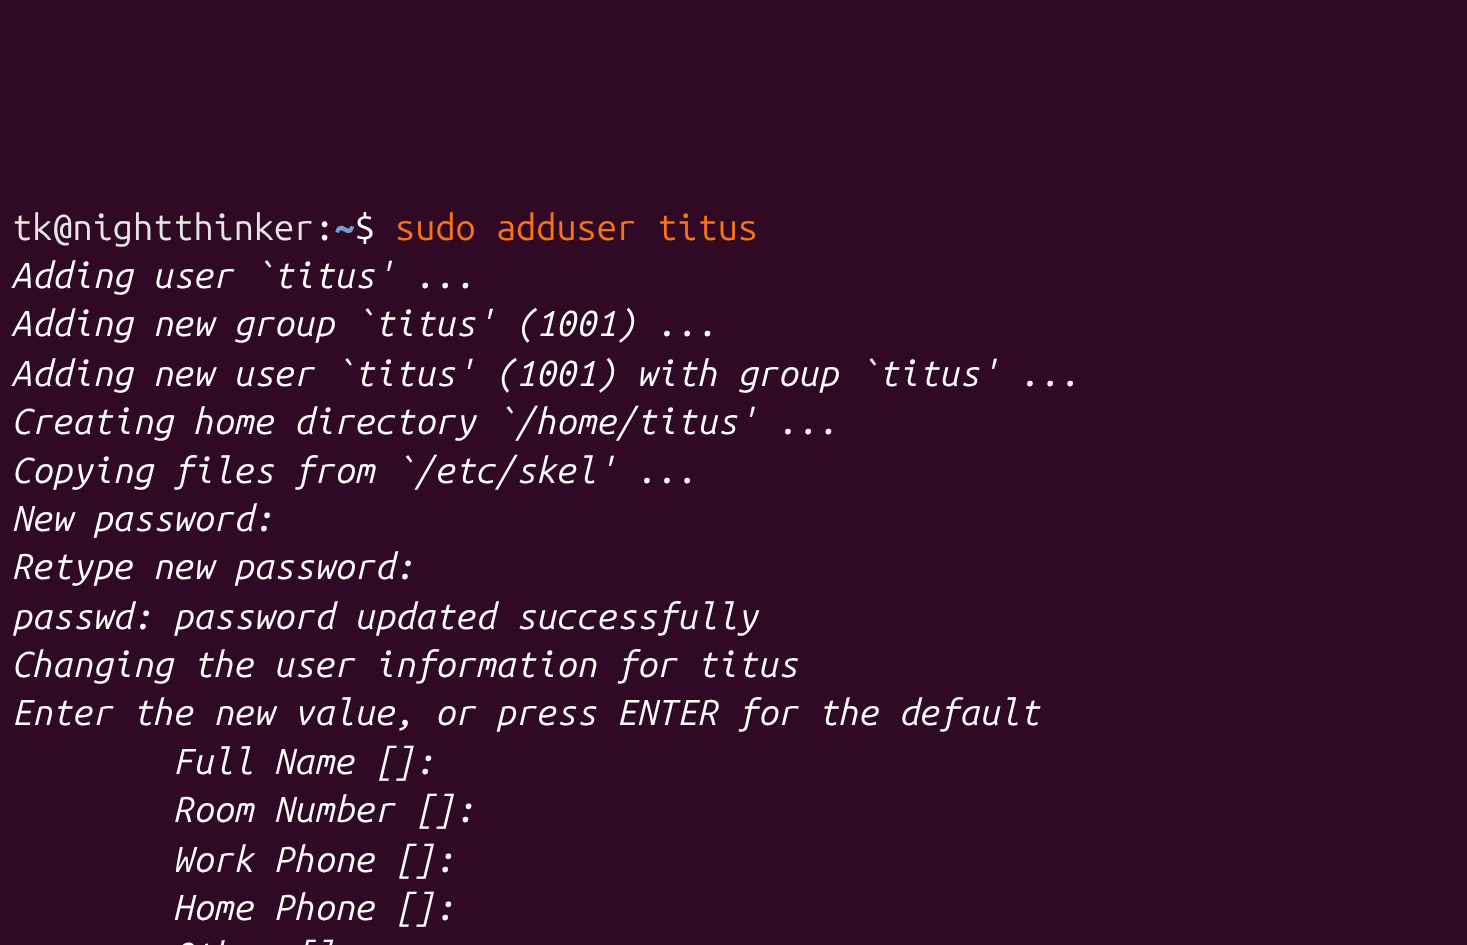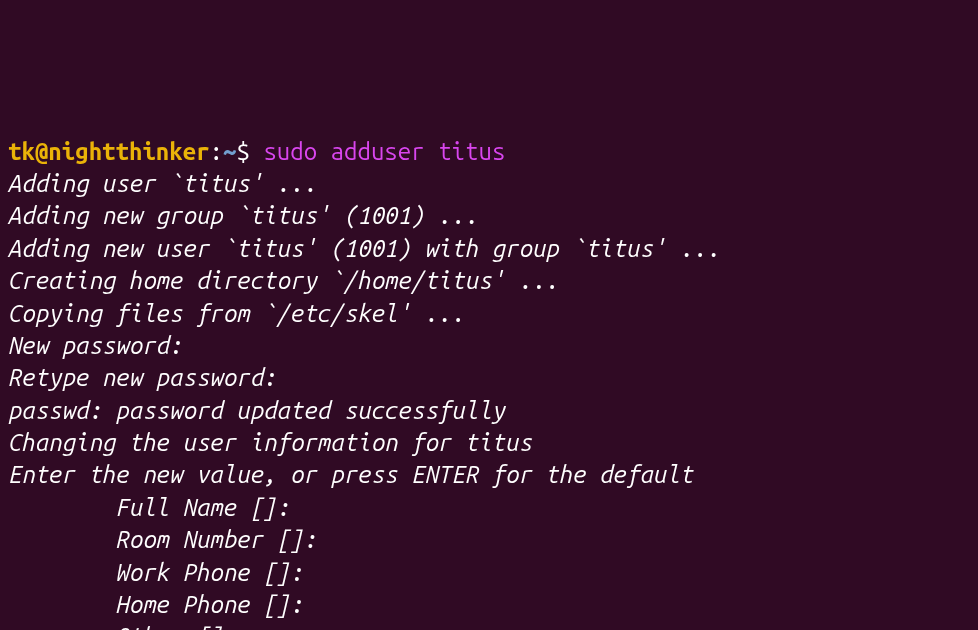--- a/index.html
+++ b/index.html
@@ -13,32 +13,32 @@
       font-size: 24px;
       line-height: 1.35;
       color: #ffffff;
       width: 978px;
       height: 630px;
       padding: 6px 8px;
       overflow: hidden;
       white-space: pre;
     }
     .prompt-user {
-      color: #eab308;
-      font-weight: bold;
+      color: #e5e5e5;
+      font-weight: normal;
     }
     .prompt-path {
       color: #729fcf;
       font-weight: bold;
     }
     .prompt-dollar {
       color: #ffffff;
     }
     .command {
-      color: #d946ef;
+      color: #f97316;
     }
     .output {
       color: #ffffff;
       font-style: italic;
     }
     .line {
       display: block;
     }
   </style>
 </head>

